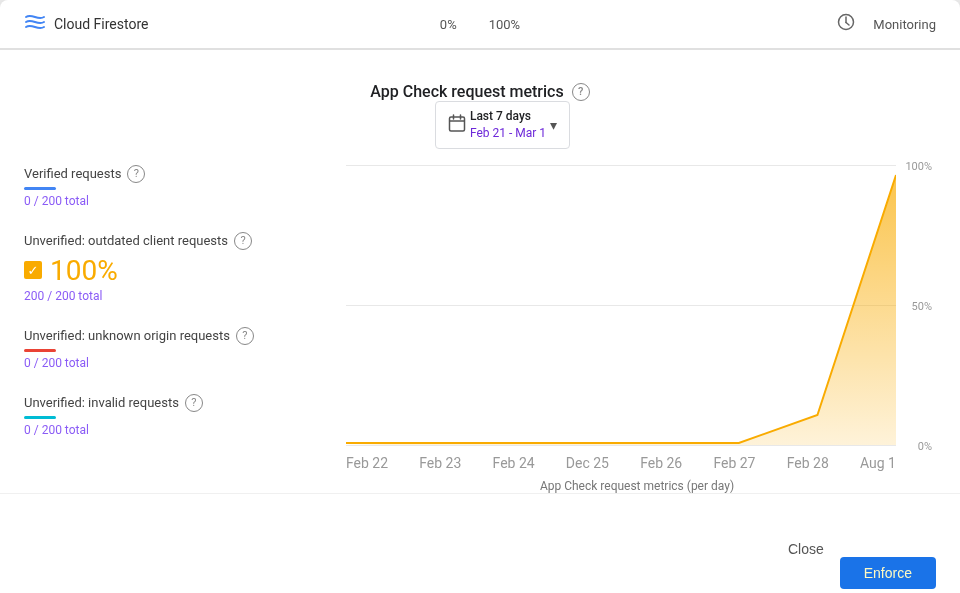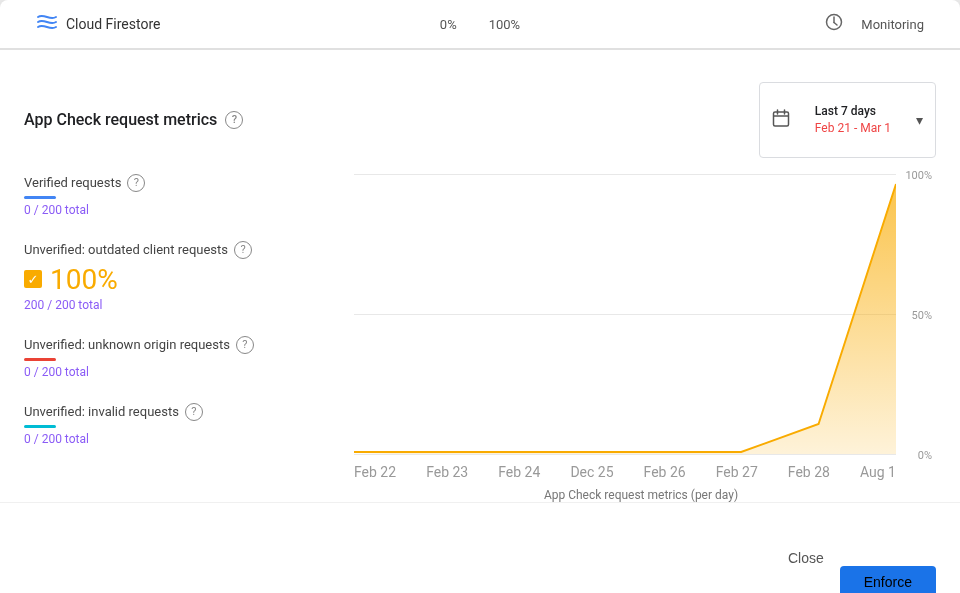--- a/index.html
+++ b/index.html
@@ -16,21 +16,21 @@
       border-radius: 8px;
       box-shadow: 0 4px 24px rgba(0,0,0,0.18);
       width: 960px;
       min-height: 593px;
       overflow: hidden;
       display: flex;
       flex-direction: column;
     }
     .top-bar {
       display: flex;
-      padding: 12px 36px;
+      padding: 12px 24px;
       border-bottom: 1px solid #e0e0e0;
       gap: 0;
     }
     .top-bar-left {
       display: flex;
       align-items: center;
       gap: 8px;
       flex: 1;
     }
     .top-bar-center {
@@ -69,20 +69,21 @@
     }
     .main-content {
       flex: 1;
       padding: 20px 24px 0 24px;
     }
     .section-header {
       display: flex;
       align-items: center;
       justify-content: space-between;
       margin-bottom: 16px;
+      flex-direction: column;
     }
     .section-title {
       font-size: 16px;
       font-weight: 500;
       color: #202124;
       display: flex;
       align-items: center;
       gap: 8px;
     }
     .help-icon {
@@ -93,45 +94,45 @@
       height: 18px;
       border: 1.5px solid #888;
       border-radius: 50%;
       font-size: 11px;
       color: #888;
       cursor: pointer;
     }
     .date-picker {
       display: flex;
       align-items: center;
-      gap: 25px;
+      gap: 4px;
       cursor: pointer;
       border: 1px solid #dadce0;
       border-radius: 4px;
-      padding: 20px 12px;
+      padding: 6px 12px;
       margin-left: 45px;
     }
     .date-picker-icon {
       font-size: 18px;
       color: #555;
     }
     .date-picker-text {
       font-size: 12px;
       color: #202124;
       line-height: 1.4;
     }
     .date-picker-text .line1 { font-weight: 500; }
-    .date-picker-text .line2 { color: #ef4444; }
+    .date-picker-text .line2 { color: #6d28d9; }
     .chevron-down {
       font-size: 14px;
       color: #555;
     }
     .metrics-body {
       display: flex;
-      gap: 12px;
+      gap: 4px;
     }
     .metrics-left {
       width: 310px;
       flex-shrink: 0;
       padding-right: 16px;
     }
     .metric-item {
       margin-bottom: 24px;
     }
     .metric-label {
@@ -240,21 +241,21 @@
       font-size: 14px;
       color: #555;
       cursor: pointer;
       padding: 8px 16px;
       border-radius: 4px;
       font-weight: 500;
     }
     .btn-enforce {
       background: #1a73e8;
       border: none;
-      color: #000000;
+      color: #fef9c3;
       font-size: 14px;
       font-weight: 500;
       padding: 8px 24px;
       border-radius: 4px;
       cursor: pointer;
       margin-top: 47px;
     }
     .divider {
       height: 1px;
       background: #e0e0e0;

